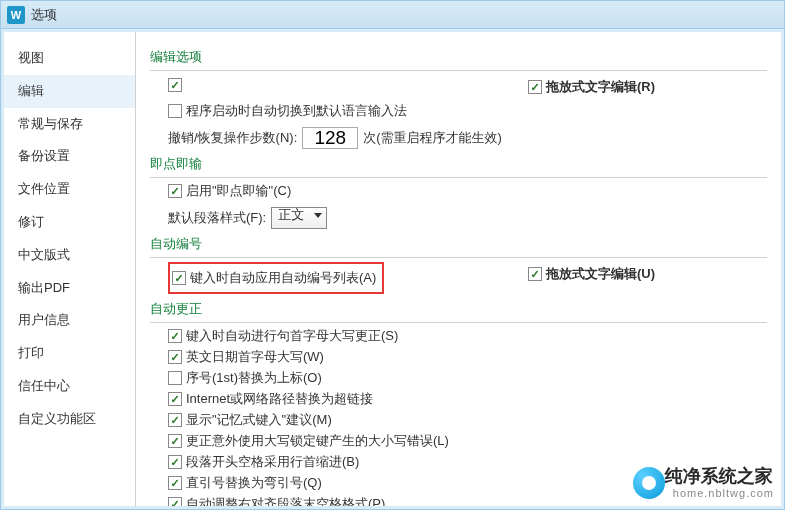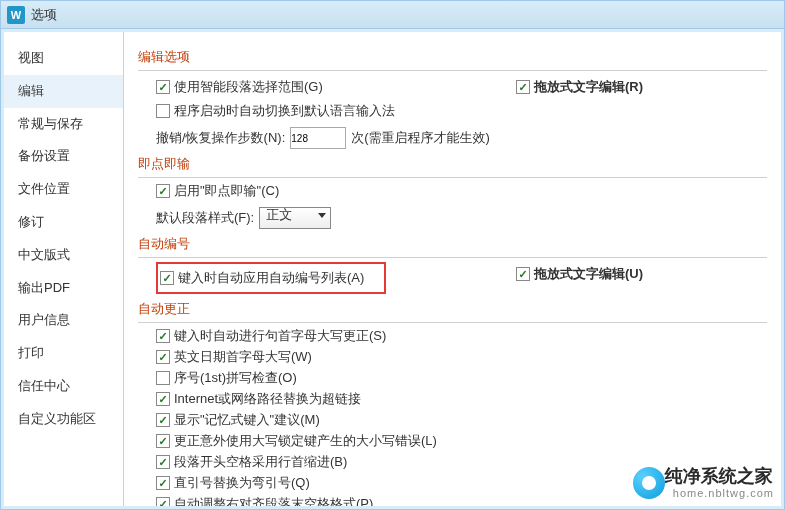--- a/index.html
+++ b/index.html
@@ -2,35 +2,35 @@
 <html><head>
   <meta charset="utf-8">
   <style>
     * { margin: 0; padding: 0; box-sizing: border-box; }
     body { font-family: "Microsoft YaHei", "SimSun", sans-serif; font-size: 13px; background: #fff; color: #333; }
     .window { width: 785px; height: 510px; position: relative; border: 1px solid #a0c8e8; overflow: hidden; }
     .titlebar { height: 28px; background: linear-gradient(#d8ecf8, #c8e0f0); display: flex; align-items: center; padding-left: 6px; border-bottom: 1px solid #a0c8e8; }
     .title-icon { width: 18px; height: 18px; background: #2196c8; border-radius: 2px; margin-right: 6px; display: flex; align-items: center; justify-content: center; color: #fff; font-size: 11px; font-weight: bold; }
     .title-text { font-size: 13px; color: #333; }
     .body { display: flex; height: calc(100% - 28px); border: 3px solid #d8ecf8; }
-    .sidebar { width: 120px; background: #fff; border-right: 1px solid #d0d0d0; padding: 10px 0; overflow-y: auto; }
+    .sidebar { width: 132px; background: #fff; border-right: 1px solid #d0d0d0; padding: 10px 0; overflow-y: auto; }
     .sidebar-item { padding: 6px 14px; font-size: 13px; cursor: pointer; color: #333; line-height: 1.6; }
     .sidebar-item.active { background: #e8f2fb; color: #404040; font-weight: 500; }
     .content { flex: 1; padding: 10px 14px; overflow-y: auto; position: relative; }
-    .group-label { font-size: 13px; margin: 6px 0 4px 0; color: #c2410c; }
+    .group-label { font-size: 13px; margin: 6px 0 4px 0; color: #15803d; }
     .indent { margin-left: 18px; }
     .checkrow { display: flex; align-items: center; margin: 3px 0; gap: 4px; }
     .row-inline { display: flex; align-items: center; gap: 5px; margin: 7px 0 6px 0; }
     .check { width: 14px; height: 14px; border: 1px solid #888; background: #fff; display: inline-flex; align-items: center; justify-content: center; cursor: pointer; }
     .check.checked::after { content: "✓"; font-size: 11px; color: #2a7a2a; font-weight: bold; line-height: 1; }
     .lbl { cursor: default; }
-    .num-input { width: 56px; height: 22px; border: 1px solid #aaa; font-size: 10px; }
-    .combo { width: 72px; height: 22px; border: 1px solid #888; background: linear-gradient(#fff, #eee); display: inline-flex; align-items: center; justify-content: space-between; padding: 0 4px 6px 6px; cursor: pointer; font-size: 13px; }
+    .num-input { width: 56px; height: 22px; border: 1px solid #aaa; text-align: center; font-size: 19px; }
+    .combo { width: 56px; height: 22px; border: 1px solid #888; background: linear-gradient(#fff, #eee); display: inline-flex; align-items: center; justify-content: space-between; padding: 0 4px 6px 6px; cursor: pointer; font-size: 13px; }
     .tri { width: 0; height: 0; border-left: 4px solid transparent; border-right: 4px solid transparent; border-top: 5px solid #333; }
-    .highlight-box { border: 2px solid #e53935; padding: 2px 20px 2px 2px; display: inline-flex; align-items: flex-start; }
+    .highlight-box { border: 2px solid #e53935; padding: 2px 6px 2px 2px; display: inline-flex; align-items: flex-start; }
     .two-col { display: flex; }
     .col-left { flex: 0 0 360px; }
     .col-right { flex: 1; font-weight: bold; }
     .watermark { position: absolute; right: 10px; bottom: 10px; display: flex; align-items: center; gap: 0; }
     .wm-icon { width: 32px; height: 32px; border-radius: 50%; background: radial-gradient(circle at 30% 30%, #5bd0ff, #0a9ddb); position: relative; }
     .wm-icon::after { content: ""; position: absolute; top: 9px; left: 9px; width: 14px; height: 14px; background: #fff; border-radius: 50%; }
     .wm-text-main { font-size: 18px; font-weight: bold; color: #2a2a2a; line-height: 1.1; }
     .wm-text-sub { font-size: 11px; color: #888; letter-spacing: 1px; padding-left: 8px; }
     .divider { height: 1px; background: #d0d0d0; margin: 2px 0 4px 0; }
   </style>
@@ -61,21 +61,20 @@
 
     <div class="content">
 
       <div class="group-label">编辑选项</div>
       <div class="divider"></div>
       <div class="indent">
         <div class="two-col">
           <div class="col-left">
             <div class="checkrow">
               <span class="check checked"></span>
-              <span class="lbl">使用智能段落选择范围(G)</span>
             </div>
           </div>
           <div class="col-right">
             <div class="checkrow">
               <span class="check checked"></span>
               <span class="lbl">拖放式文字编辑(R)</span>
             </div>
           </div>
         </div>
         <div class="checkrow">
@@ -132,21 +131,21 @@
           <div class="checkrow">
             <span class="check checked"></span>
             <span class="lbl">键入时自动进行句首字母大写更正(S)</span>
           </div>
           <div class="checkrow">
             <span class="check checked"></span>
             <span class="lbl">英文日期首字母大写(W)</span>
           </div>
           <div class="checkrow">
             <span class="check "></span>
-            <span class="lbl">序号(1st)拼写检查(O)</span>
+            <span class="lbl">序号(1st)替换为上标(O)</span>
           </div>
           <div class="checkrow">
             <span class="check checked"></span>
             <span class="lbl">Internet或网络路径替换为超链接</span>
           </div>
           <div class="checkrow">
             <span class="check checked"></span>
             <span class="lbl">显示"记忆式键入"建议(M)</span>
           </div>
           <div class="checkrow">

